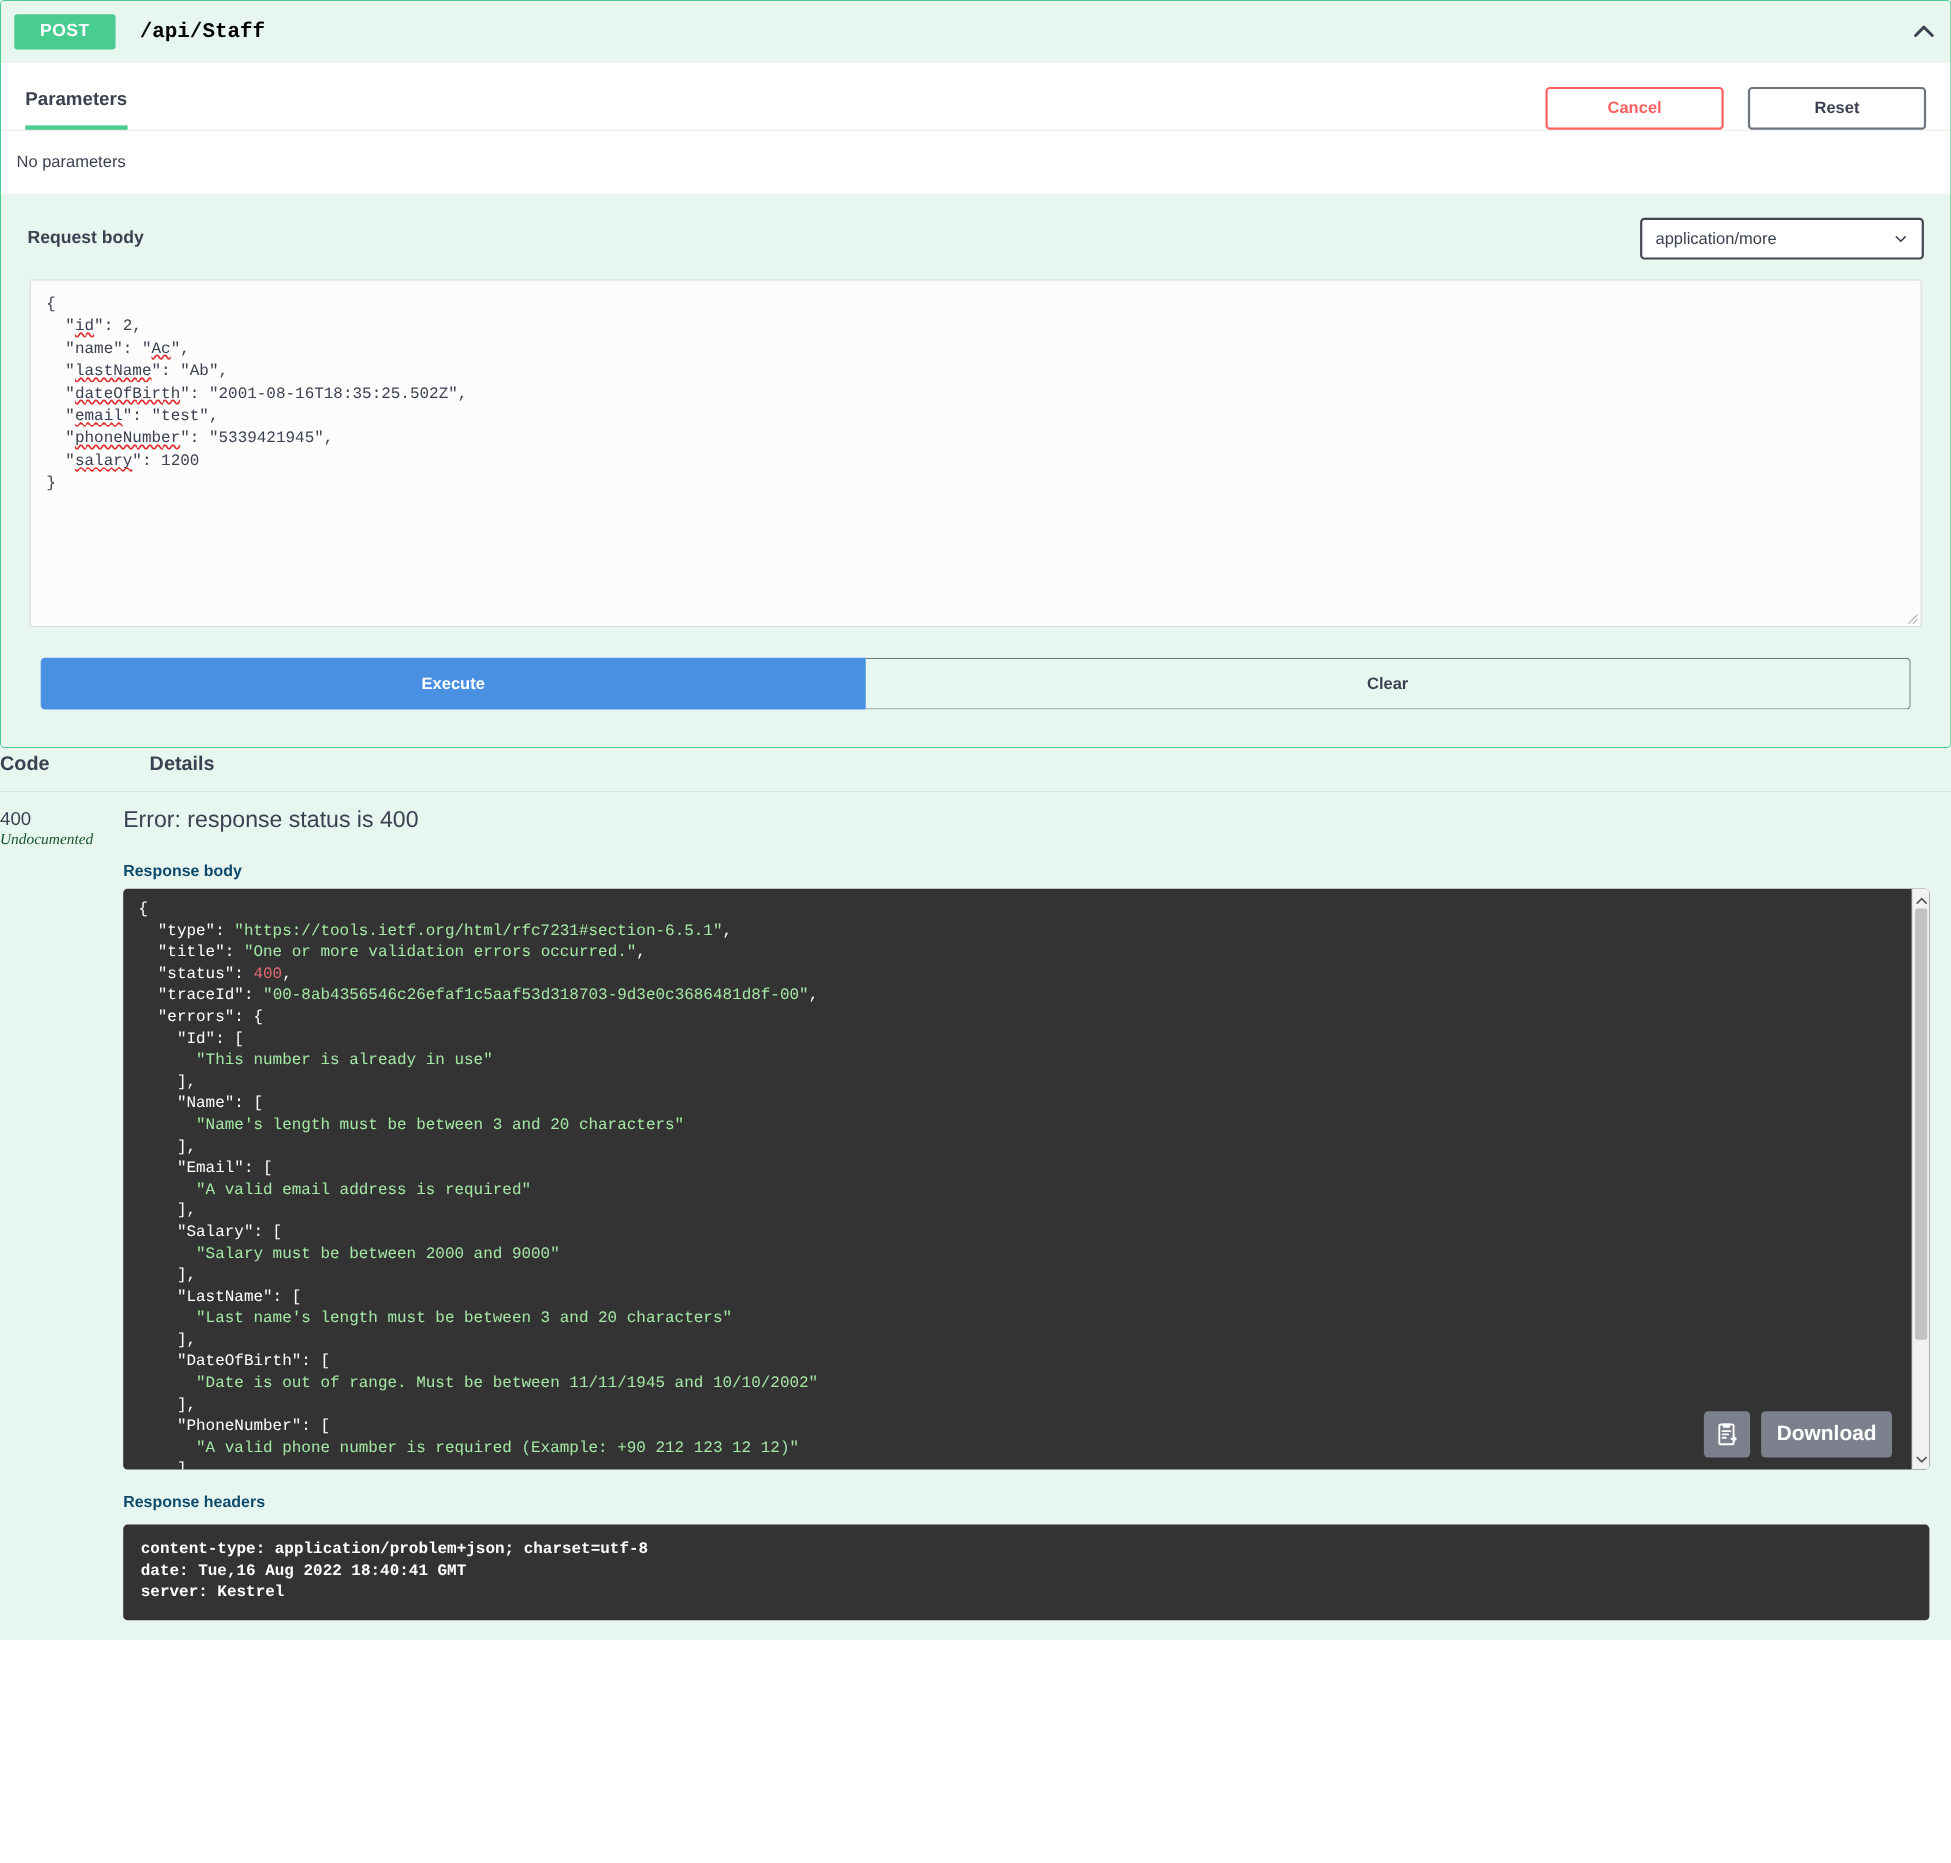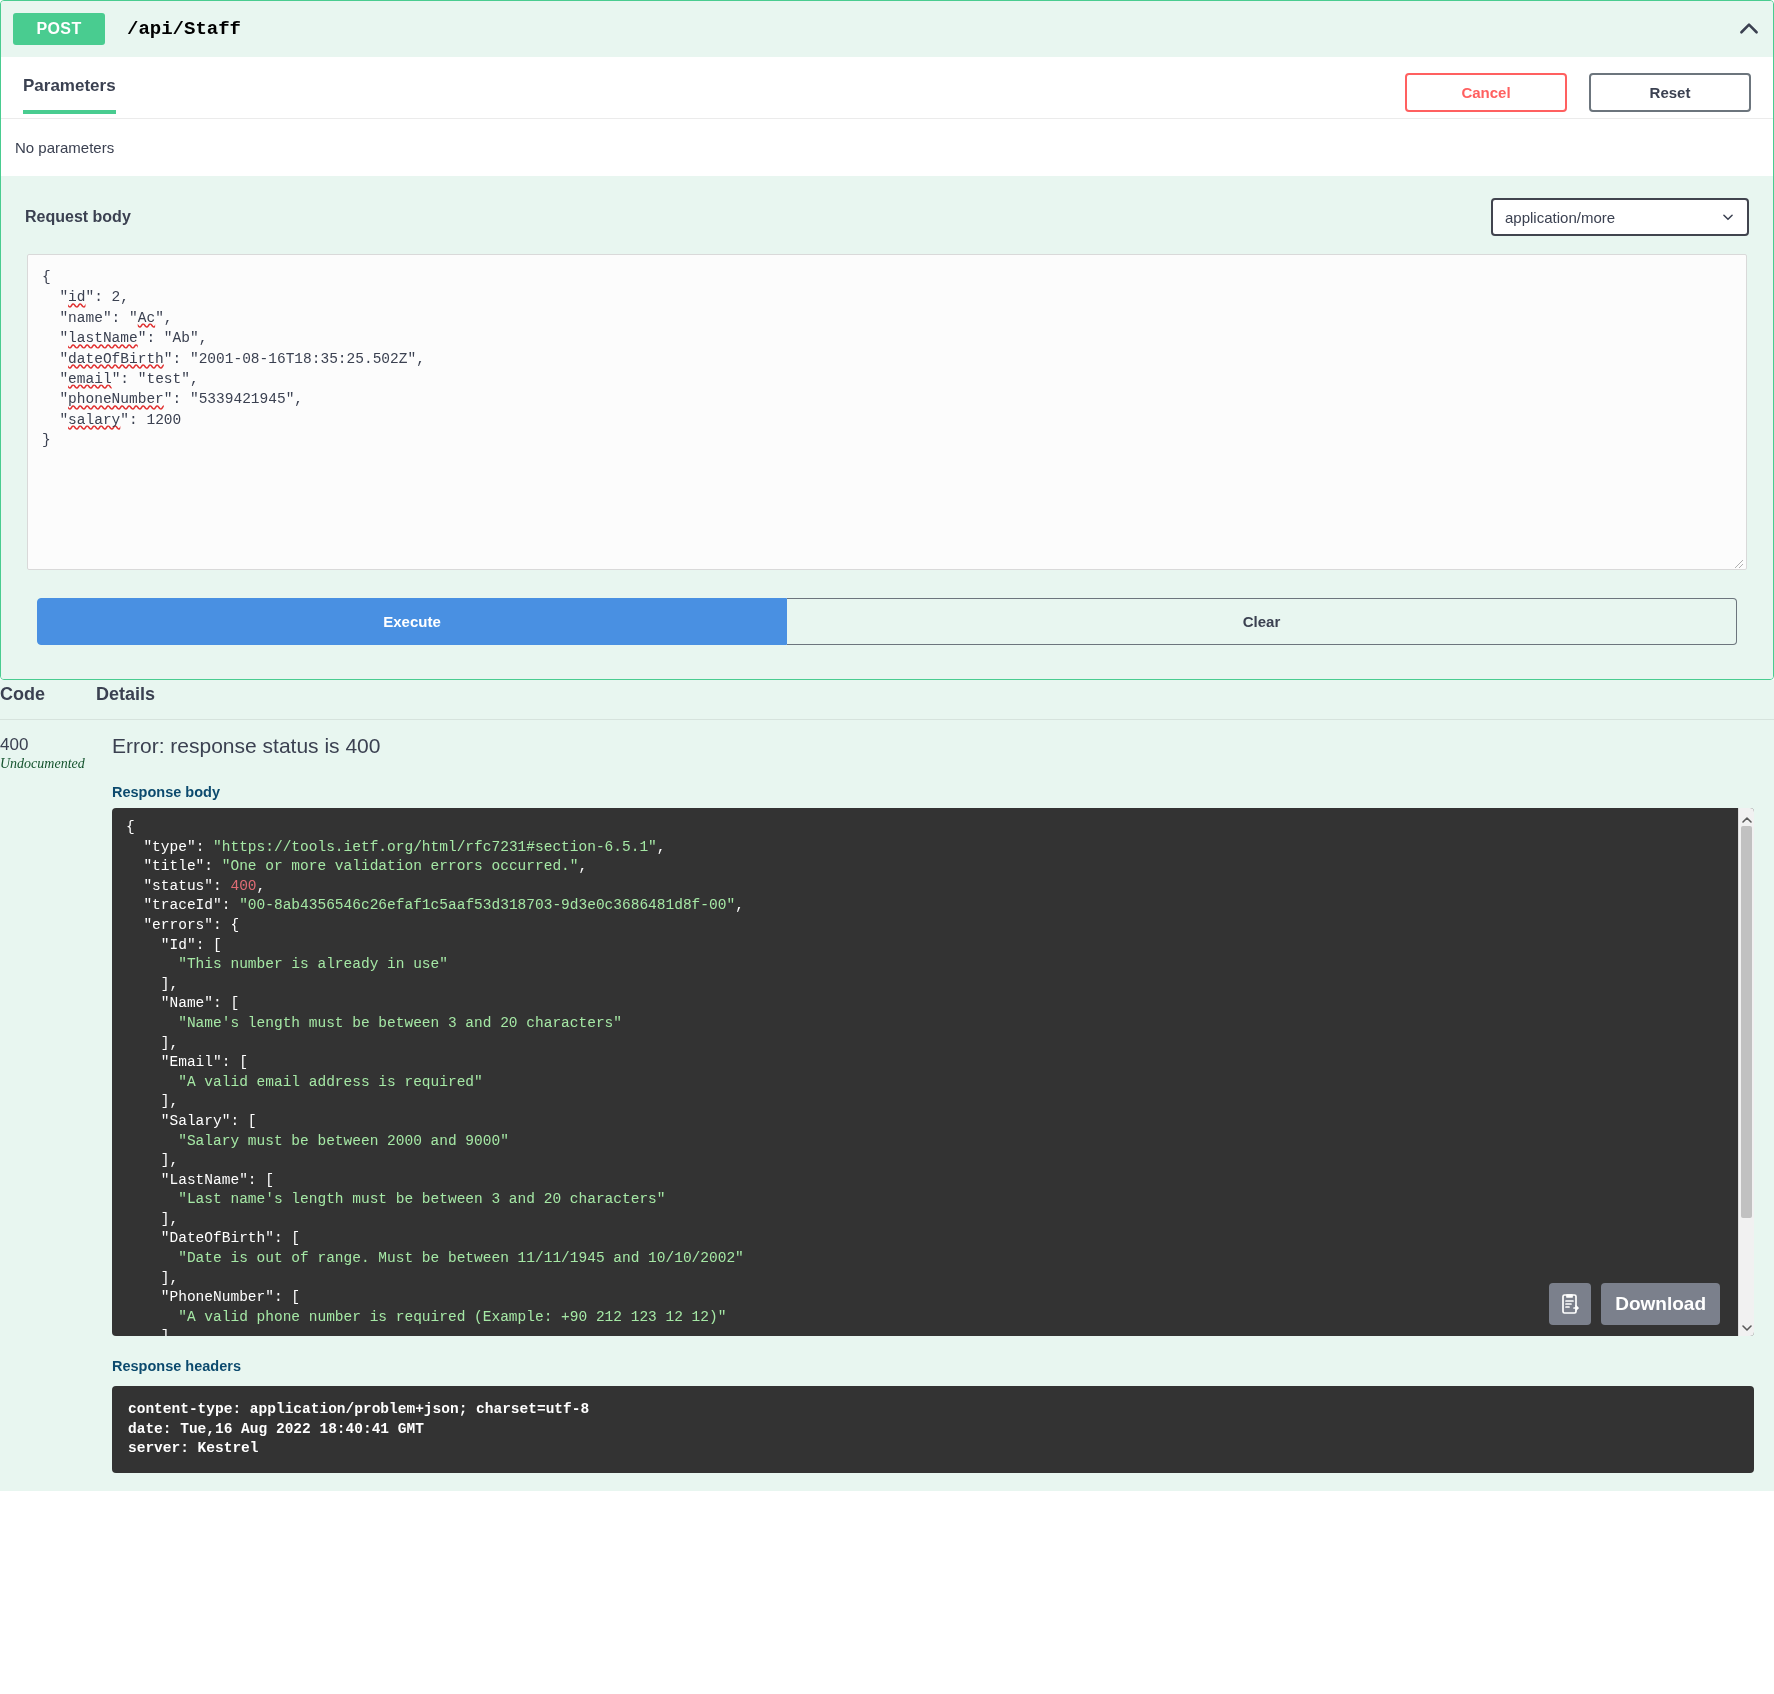--- a/index.html
+++ b/index.html
@@ -54,21 +54,21 @@
     cursor: pointer;
   }
   .chevron-up svg { width: 26px; height: 26px; }
 
   
   .op-body { background: #e8f6f0; }
 
   .param-head {
     background: #ffffff;
     display: flex;
-    align-items: center;
+    align-items: flex-end;
     justify-content: space-between;
     padding: 14px 22px 0 22px;
     border-bottom: 1px solid #ebebeb;
     height: 62px;
   }
   .tab-parameters {
     font-size: 17px;
     font-weight: bold;
     color: #3b4151;
     padding-bottom: 14px;
@@ -183,21 +183,21 @@
   }
 
   
   .responses { background: #e8f6f0; padding: 0 0 18px 0; }
   .resp-head {
     display: flex;
     padding: 4px 0 14px 0;
     border-bottom: 1px solid #d6e3dd;
     margin: 0 0 0 0;
   }
-  .resp-head .col-code { width: 96px; font-size: 18px; font-weight: bold; }
+  .resp-head .col-code { width: 136px; font-size: 18px; font-weight: bold; }
   .resp-head .col-details { font-size: 18px; font-weight: bold; }
 
   .resp-row { display: flex; padding-top: 14px; }
   .resp-status { width: 112px; padding-left: 0; }
   .status-code { font-size: 17px; color: #3b4151; line-height: 22px; }
   .status-undoc {
     font-size: 14px;
     font-style: italic;
     font-family: "Liberation Serif", serif;
     color: #14532d;

